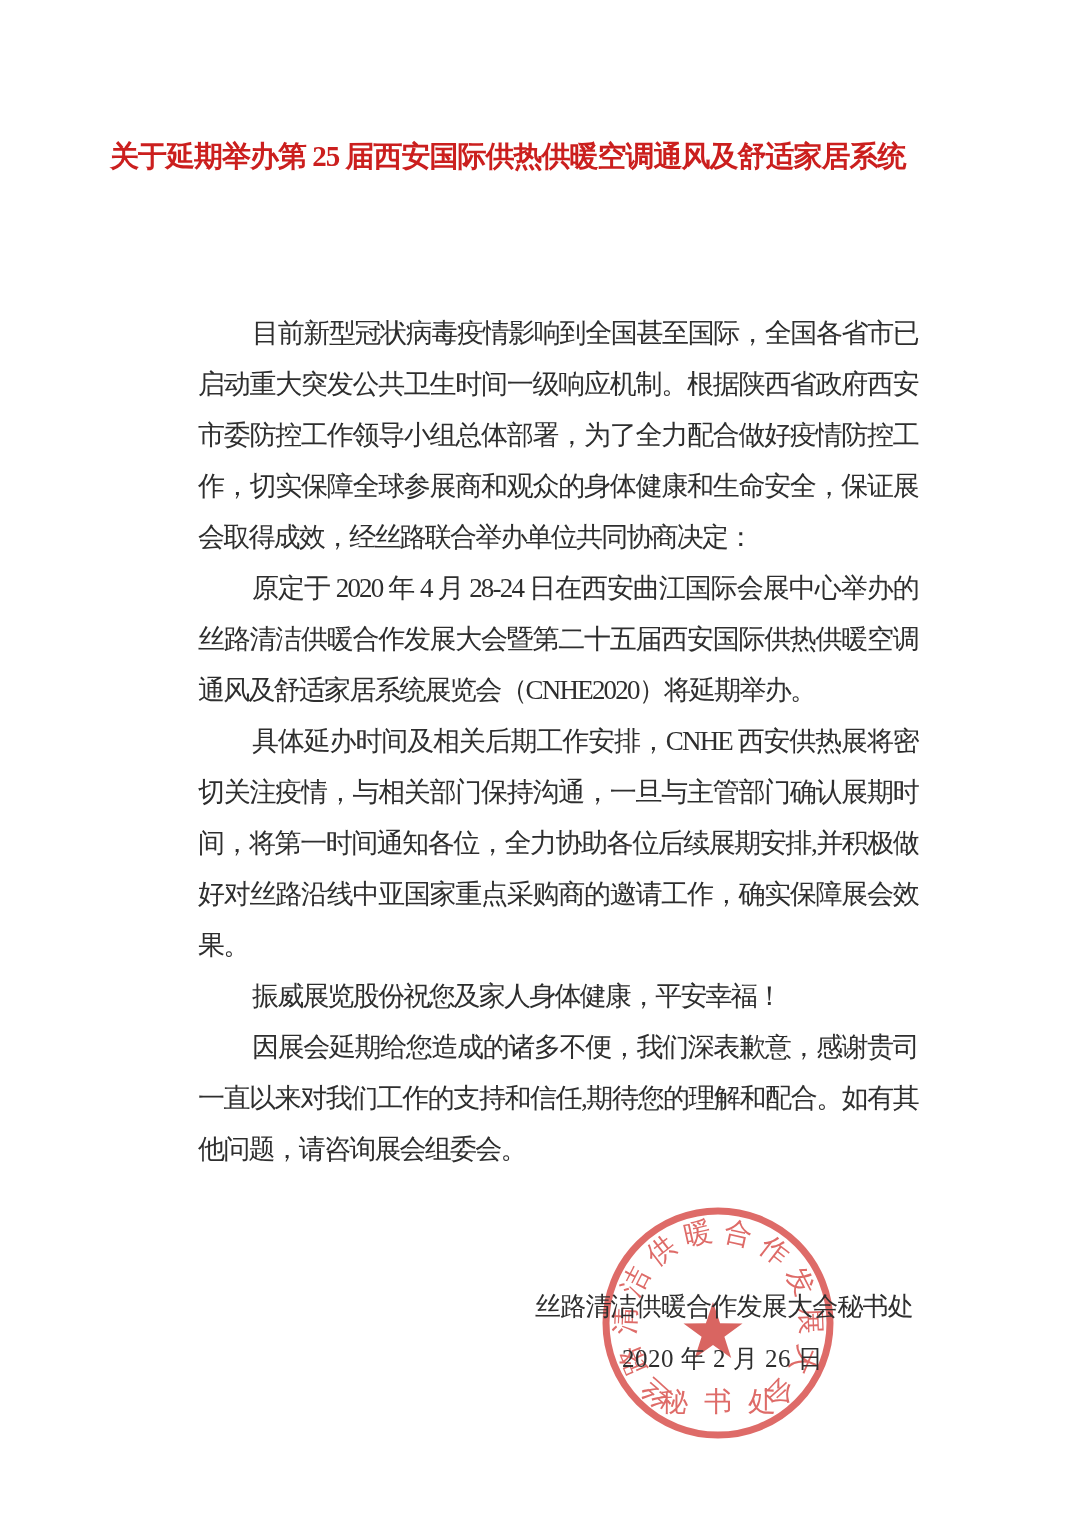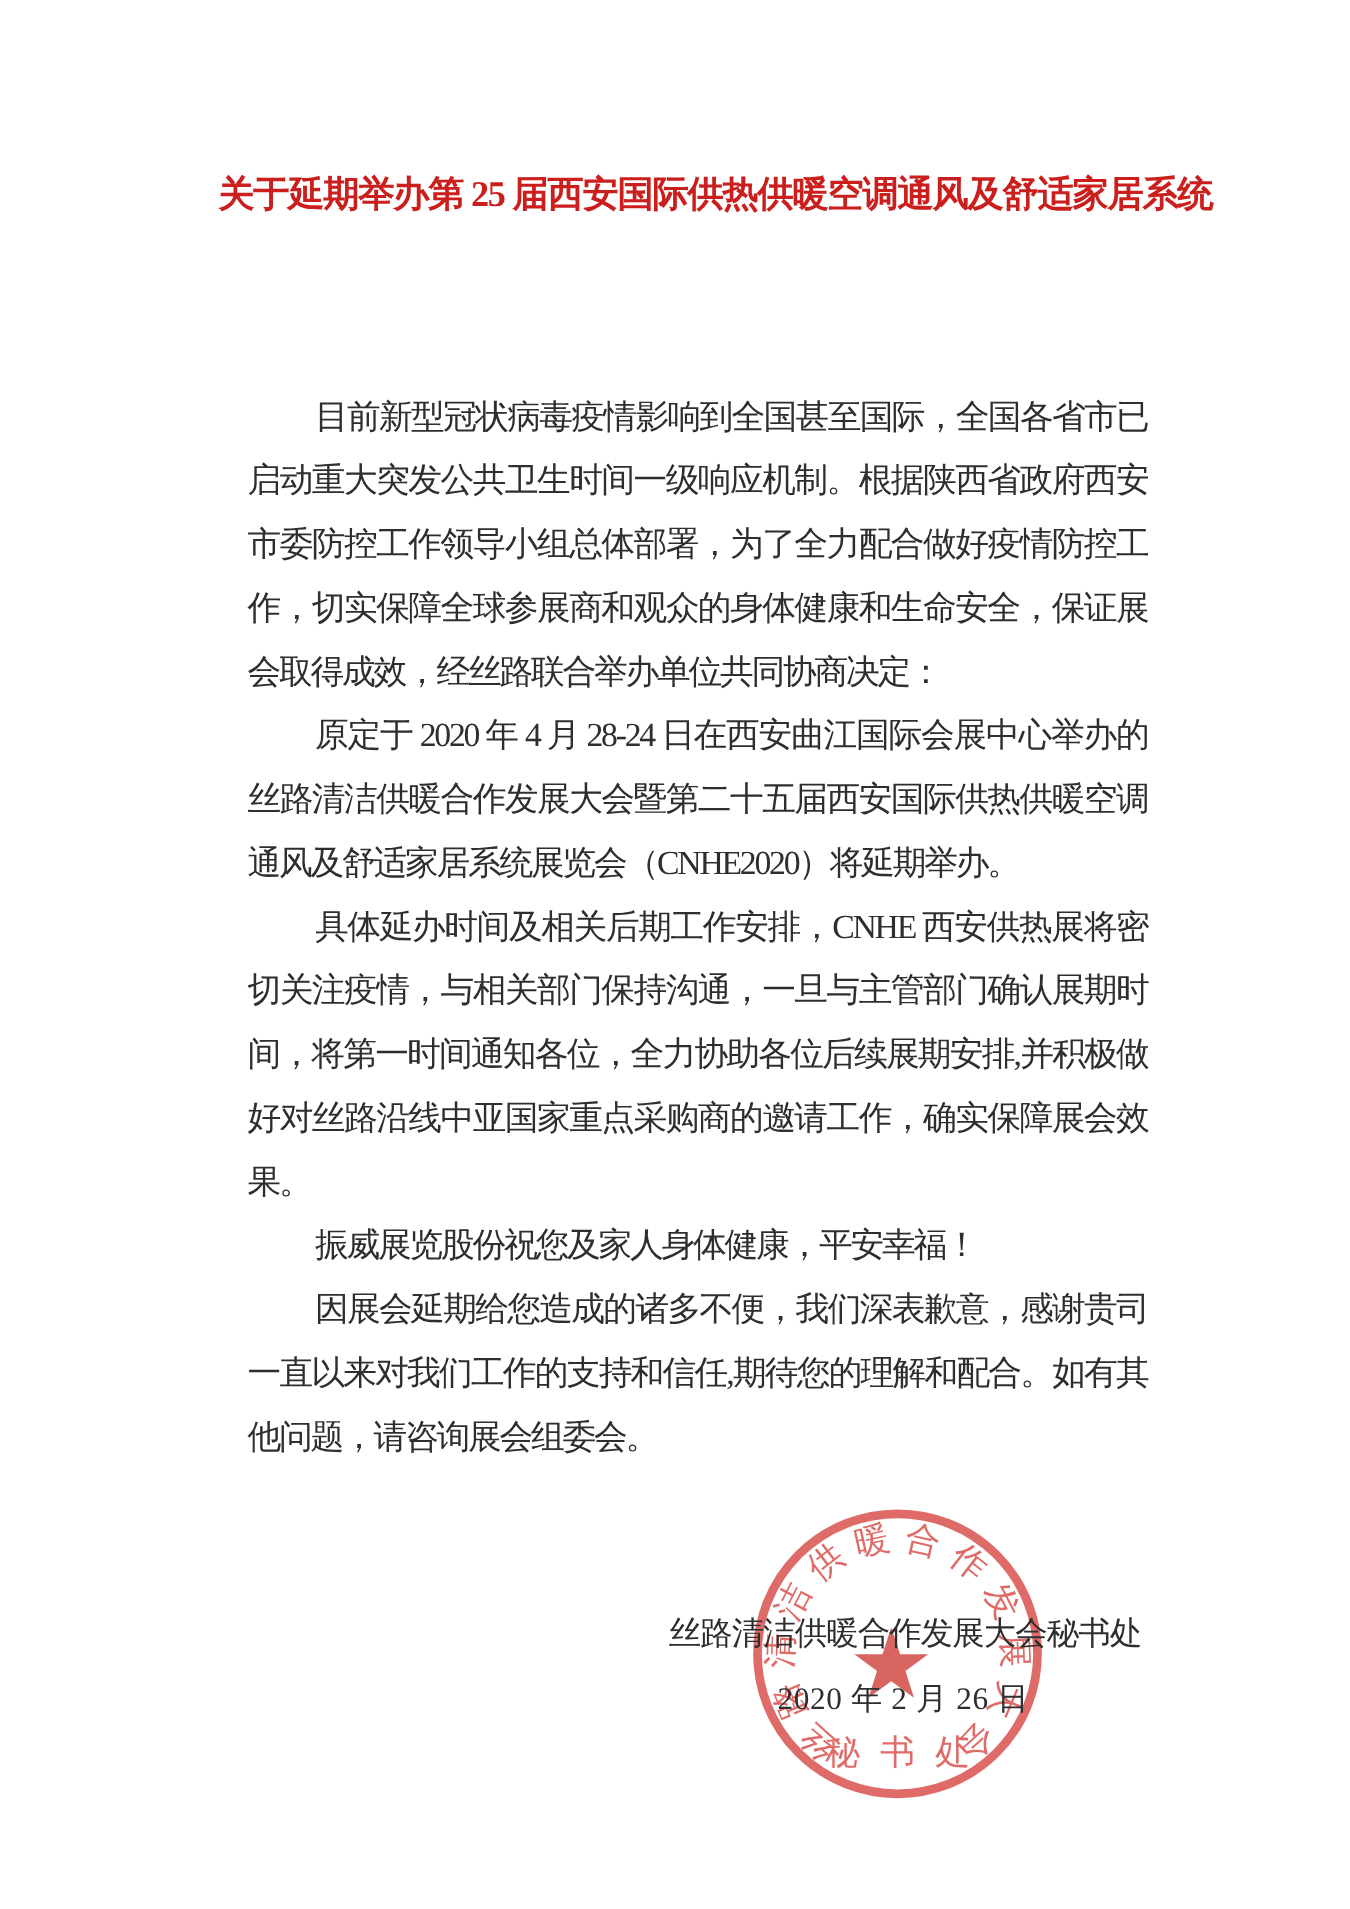--- a/index.html
+++ b/index.html
@@ -9,21 +9,21 @@
     position: relative;
     overflow: hidden;
     font-family: "Liberation Serif", "DejaVu Serif", serif;
   }
   .page { position: absolute; inset: 0; }
 
   
   .title {
     position: absolute;
     left: 110px; top: 126px; width: 860px;
-    text-align: right;
+    text-align: left;
     font-weight: bold;
     font-size: 29px;
     letter-spacing: -1px;
     line-height: 61px;
     color: #cb1f1e;
   }
   .title .tline { display: block; white-space: nowrap; }
 
   
   .body-text {

